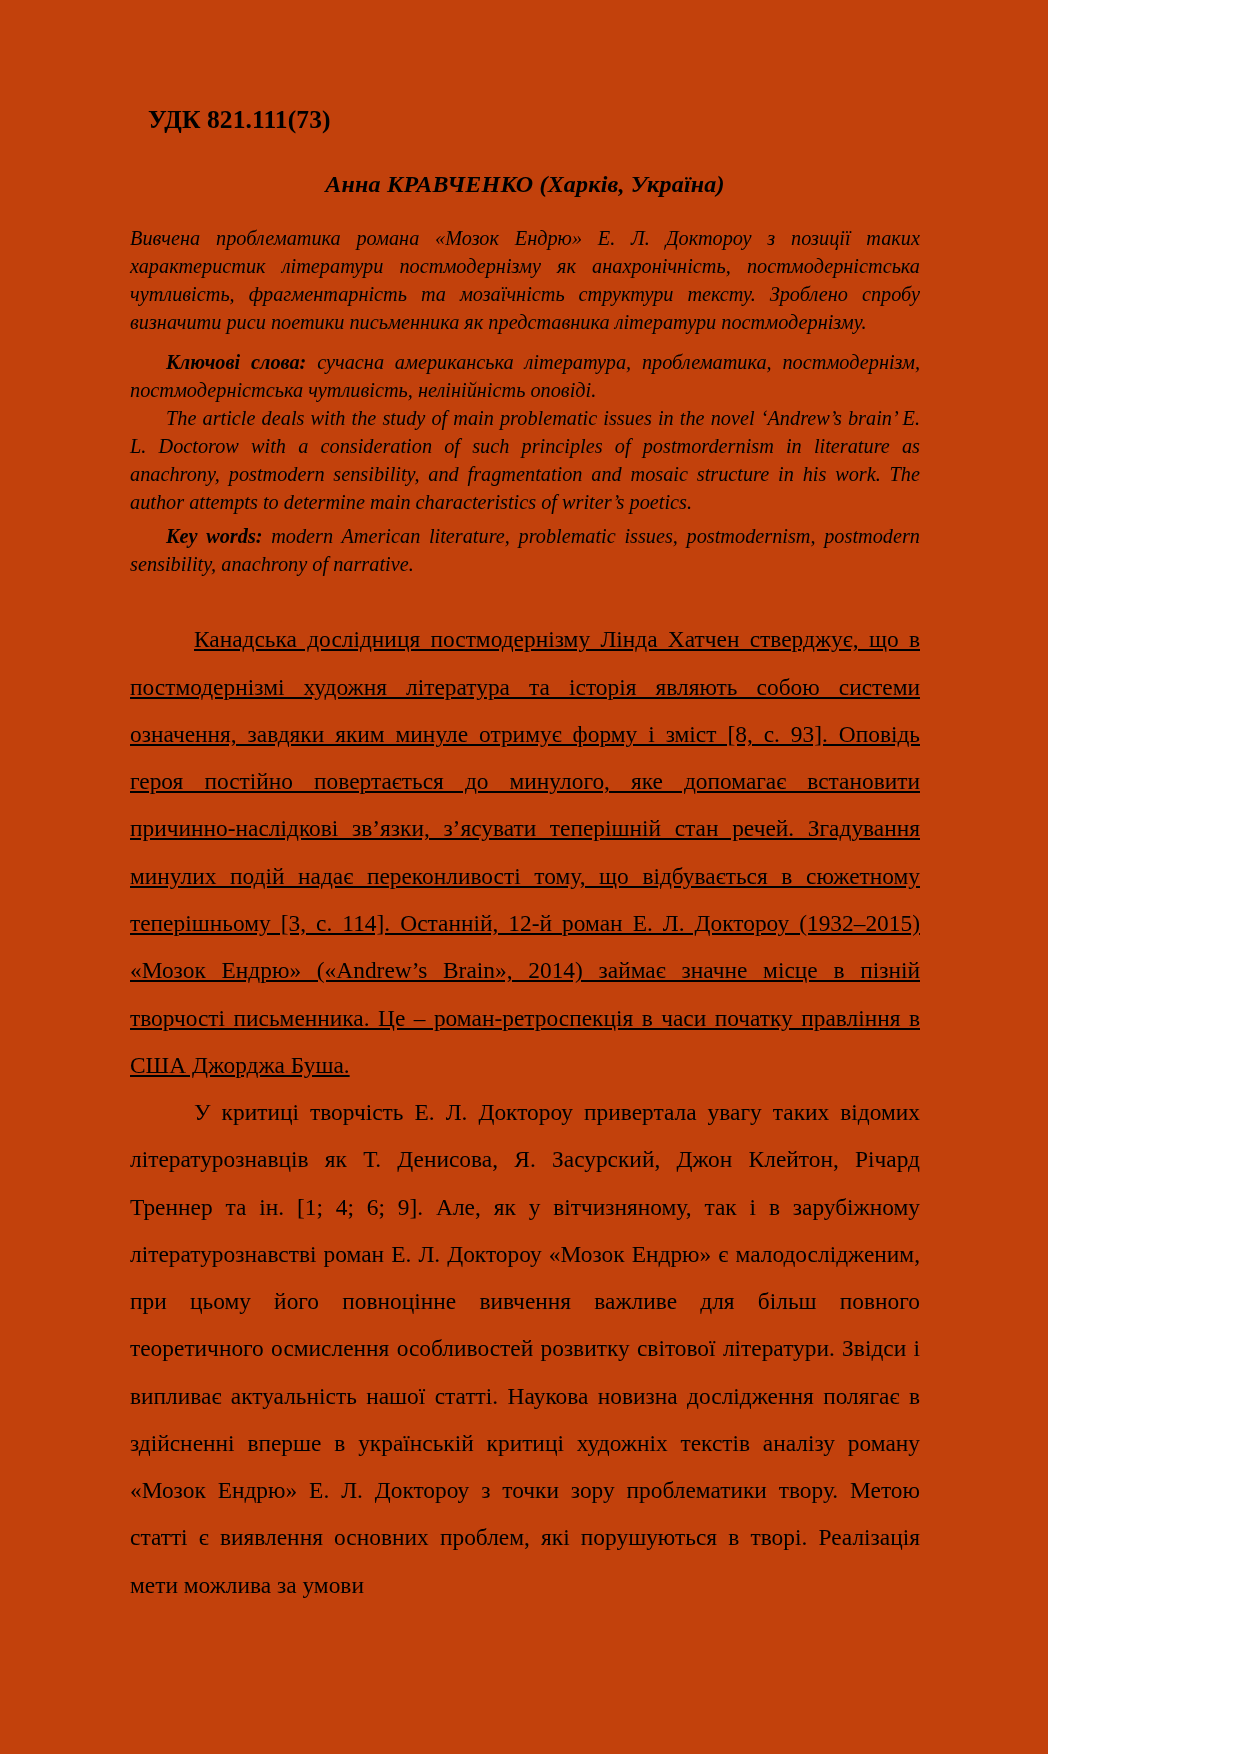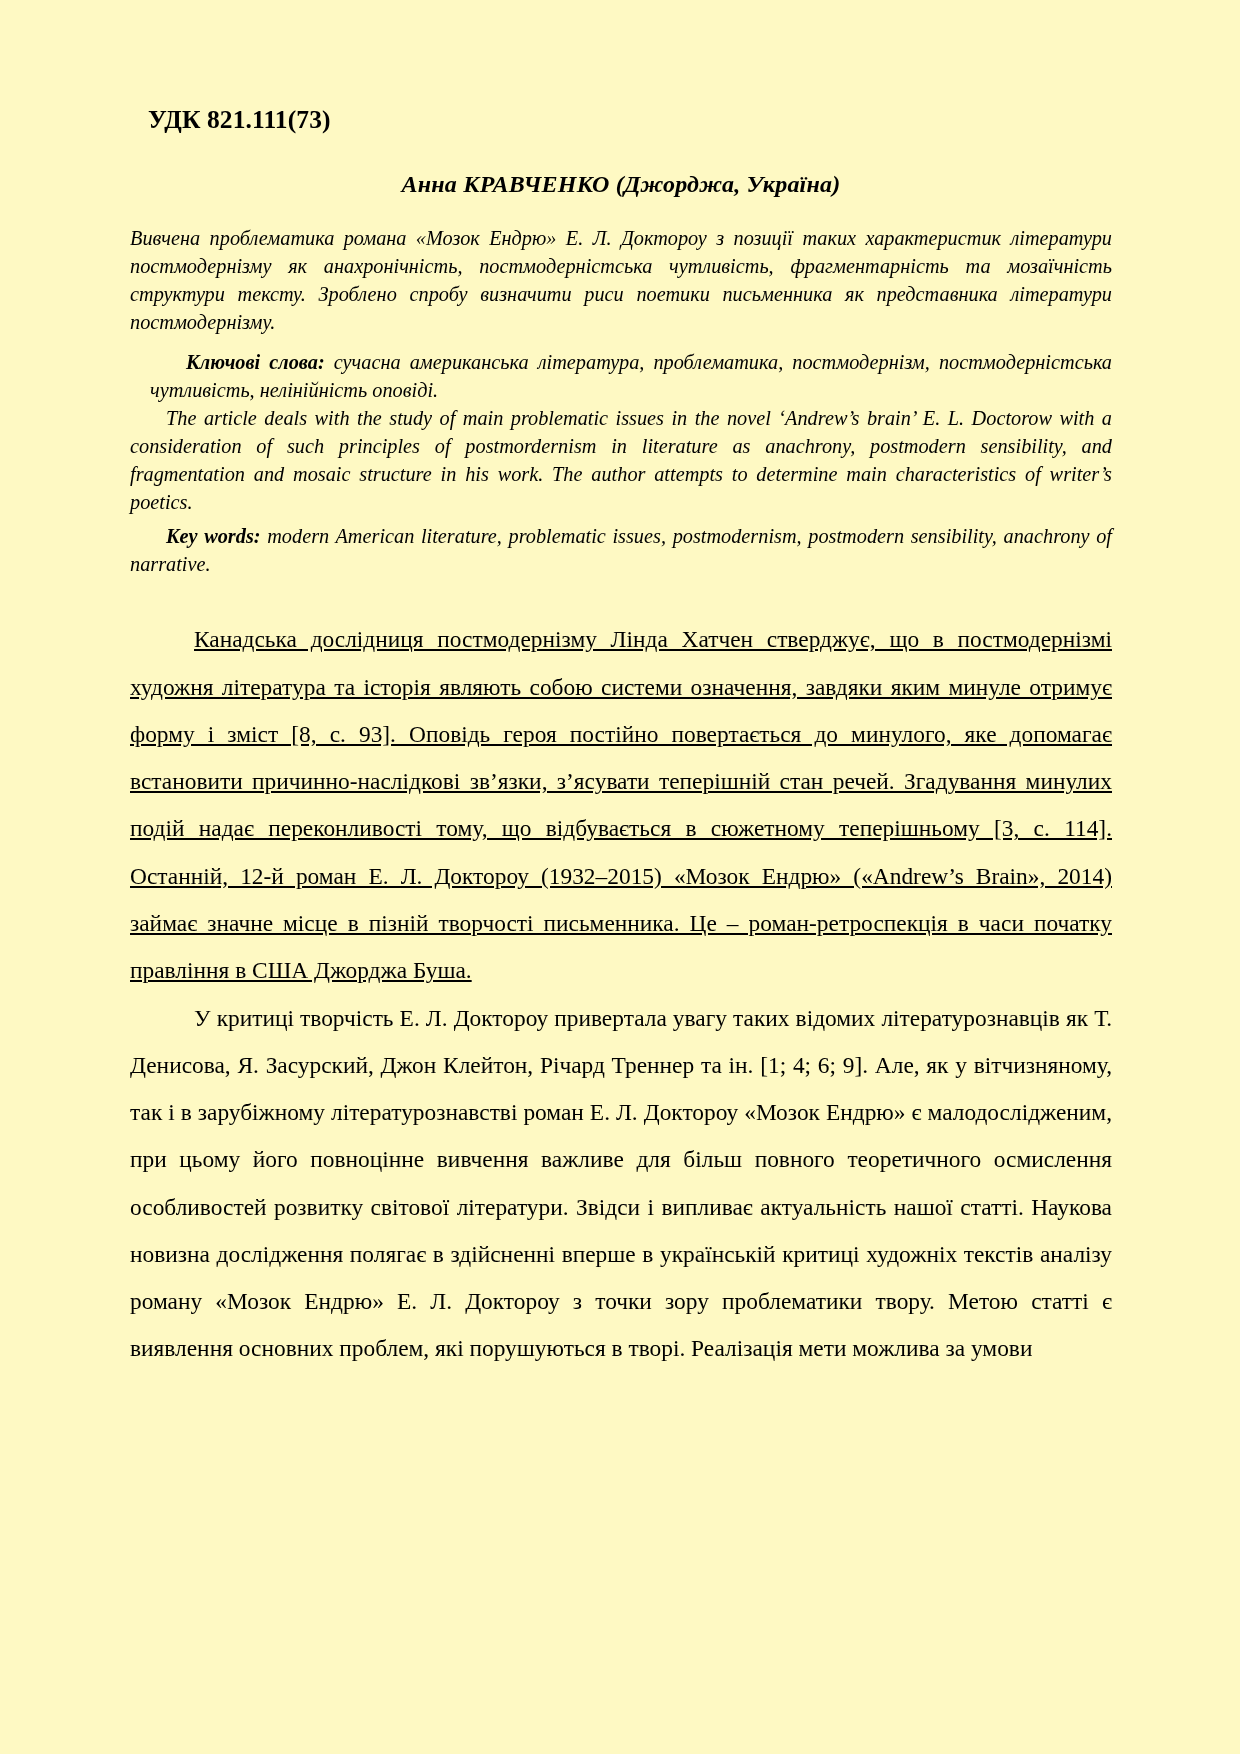--- a/index.html
+++ b/index.html
@@ -10,23 +10,23 @@
   }
   body {
     width: 1240px;
     height: 1754px;
     font-family: "Liberation Serif", "DejaVu Serif", serif;
     color: #000000;
     overflow: hidden;
   }
   .page {
     position: relative;
-    width: 1240px;
+    width: 1048px;
     height: 1754px;
-    background: #fef9c3;
+    background: #c2410c;
     box-sizing: border-box;
     padding: 104px 128px 0 130px;
   }
 
   
   .udk {
     font-family: "Liberation Serif", "DejaVu Serif", serif;
     font-weight: bold;
     font-size: 25.5px;
     line-height: 1.22;
@@ -70,21 +70,21 @@
     hyphens: none;
   }
   .abstract.ind {
     text-indent: 36px;
   }
   .abstract b {
     font-weight: bold;
     font-style: italic;
   }
   .abs-ua { margin-bottom: 11px; }
-  .kw-ua  { margin-top: 0; margin-left: 20px; }
+  .kw-ua  { margin-top: 0; }
   .abs-en { margin-top: 0; font-style: italic; }
   .kw-en  { margin-top: 6px; }
 
   
   .body-text {
     font-family: "Liberation Serif", "DejaVu Serif", serif;
     font-size: 23.4px;
     line-height: 2.02;
     text-align: justify;
     text-justify: inter-word;
@@ -100,21 +100,21 @@
 </head>
 <body>
 
 <div class="page">
 
   <div class="udk">УДК 821.111(73)</div>
 
   <div class="title">
   </div>
 
-  <div class="author">Анна КРАВЧЕНКО (Джорджа, Україна)</div>
+  <div class="author">Анна КРАВЧЕНКО (Харків, Україна)</div>
 
   <p class="abstract abs-ua">Вивчена проблематика   романа   «Мозок Ендрю» Е. Л. Доктороу з позиції таких характеристик літератури постмодернізму як   анахронічність, постмодерністська чутливість, фрагментарність та мозаїчність структури   тексту. Зроблено спробу визначити риси  поетики письменника як  представника літератури постмодернізму.</p>
 
   <p class="abstract ind kw-ua">
     <b>Ключові  слова:</b><span> сучасна американська література, проблематика, постмодернізм, постмодерністська чутливість, нелінійність оповіді.</span>
   </p>
 
   <p class="abstract ind abs-en">The article deals with the study of main problematic issues in the novel ‘Andrew’s brain’ E. L. Doctorow with a consideration of such principles of postmordernism in literature as anachrony, postmodern sensibility, and fragmentation and mosaic structure in his work. The author attempts to determine main characteristics of writer’s poetics.</p>
 
   <p class="abstract ind kw-en">

